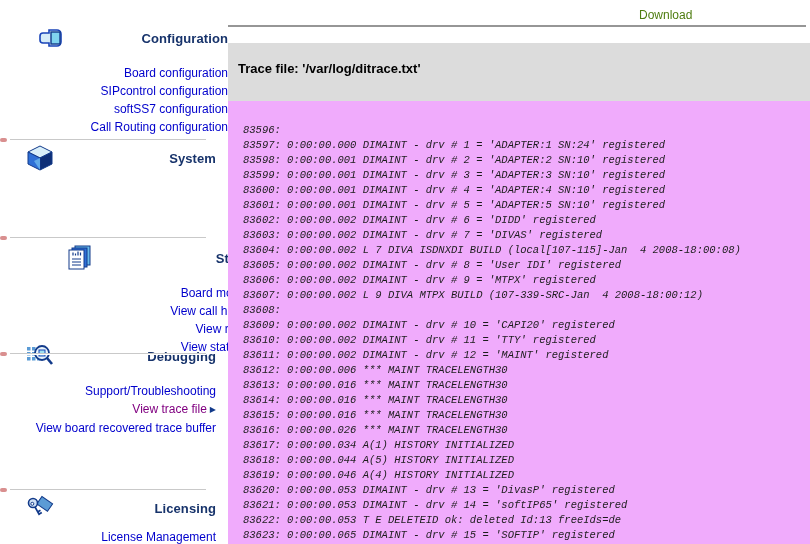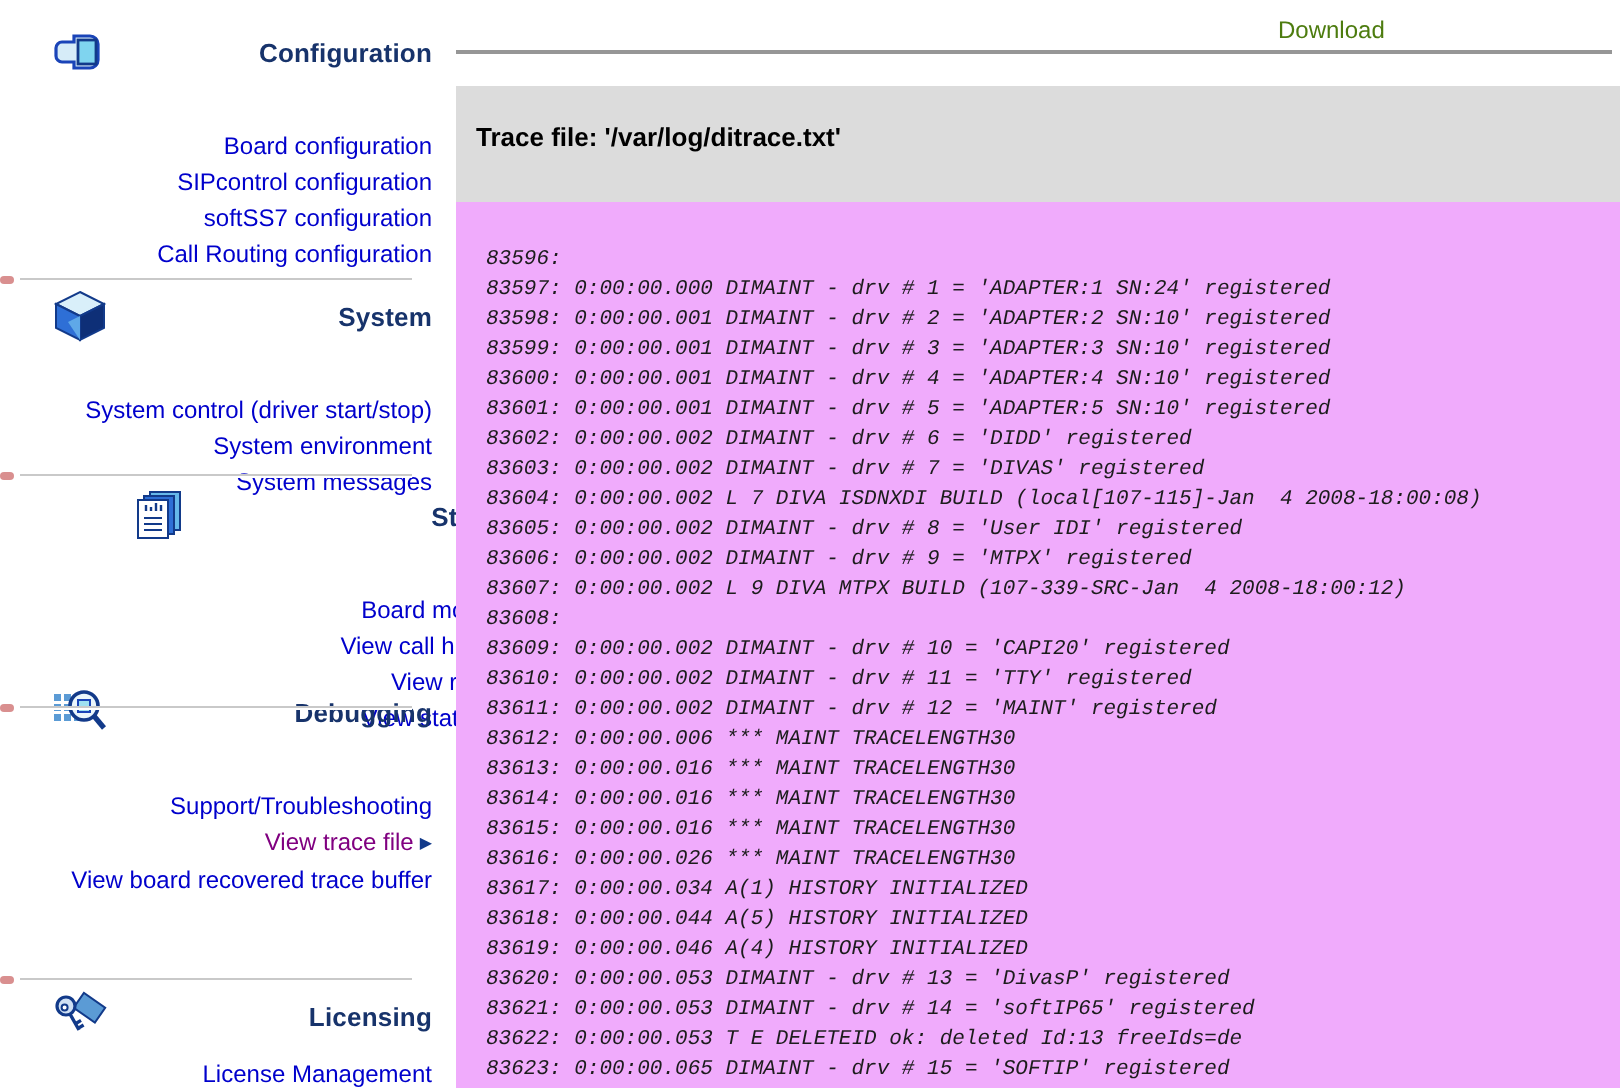--- a/index.html
+++ b/index.html
@@ -4,26 +4,26 @@
 <style>
   html,body{margin:0;padding:0;}
   body{
     width:810px;height:544px;overflow:hidden;position:relative;
     background:#ffffff;
     font-family:"Liberation Sans", sans-serif;
   }
   
   .sidebar{position:absolute;left:0;top:0;width:225px;height:544px;background:#fff;}
   .section{position:absolute;left:0;width:216px;}
-  .sec0{top:12px;}  .sec1{top:144px;} .sec2{top:244px;padding-left:40px;} .sec3{top:342px;} .sec4{top:494px;}
+  .sec0{top:24px;padding-left:12px;}  .sec1{top:144px;} .sec2{top:244px;padding-left:40px;} .sec3{top:342px;} .sec4{top:494px;}
   .sec-header{display:flex;align-items:center;height:28px;}
   .sec-icon{width:28px;height:26px;margin-left:26px;display:inline-block;flex:0 0 auto;}
   .sec-icon svg{display:block;}
   .sec-title{margin-left:auto;font-size:13px;font-weight:bold;color:#17336b;letter-spacing:0.1px;}
-  .links{margin-top:24px;text-align:right;}
+  .links{margin-top:12px;text-align:right;}
   .sec4 .links{margin-top:6px;}
   .nav-link{display:block;line-height:18px;font-size:12px;color:#0000cc;text-decoration:none;white-space:nowrap;}
   .nav-link.active{color:#800080;}
   .nav-link .arrow{color:#123a8a;font-size:8px;margin-left:3px;vertical-align:1px;}
   .divider{position:absolute;left:10px;width:196px;height:0;border-top:1px solid #c9c9c9;border-bottom:1px solid #ffffff;}
   .divider0{top:139px;} .divider1{top:237px;} .divider2{top:353px;} .divider3{top:489px;}
   .tick{position:absolute;left:-10px;top:-2px;width:7px;height:4px;background:#d98f8f;border-radius:2px;}
   
   .download{position:absolute;left:639px;top:8px;font-size:12px;color:#4d7c0f;text-decoration:none;}
   .rule{position:absolute;left:228px;top:25px;width:578px;height:2px;background:#969696;border-bottom:1px solid #ffffff;}
@@ -62,25 +62,20 @@
       <div class="sec-header">
         <span class="sec-icon">
           <svg width="28" height="26" viewBox="0 0 28 26">
             <polygon points="14,1 26,7 14,13 2,7" fill="#d9effa" stroke="#123a8a"></polygon>
             <polygon points="2,7 14,13 14,25 2,19" fill="#2e6fd6" stroke="#123a8a"></polygon>
             <polygon points="26,7 14,13 14,25 26,19" fill="#0e2f77" stroke="#123a8a"></polygon>
             <polygon points="14,13 14,25 8,16" fill="#5fa8e8"></polygon>
           </svg>
         </span>
         <span class="sec-title">System</span>
-      </div>
-      <div class="links">
-        <a class="nav-link" href="#"><span>System control (driver start/stop)</span></a>
-        <a class="nav-link" href="#"><span>System environment</span></a>
-        <a class="nav-link" href="#"><span>System messages</span></a>
       </div>
     </div>
     <div class="section sec2">
       <div class="sec-header">
         <span class="sec-icon">
           <svg width="28" height="26" viewBox="0 0 28 26">
             <rect x="9" y="1" width="15" height="19" fill="#66b8ea" stroke="#123a8a"></rect>
             <rect x="6" y="3" width="15" height="19" fill="#2e6fd6" stroke="#123a8a"></rect>
             <rect x="3" y="5" width="15" height="19" fill="#ffffff" stroke="#123a8a"></rect>
             <path d="M7 10.5 v-3 M9.5 10.5 v-2 M12 10.5 v-4 M14.5 10.5 v-3" stroke="#123a8a" stroke-width="1.2" fill="none"></path>

